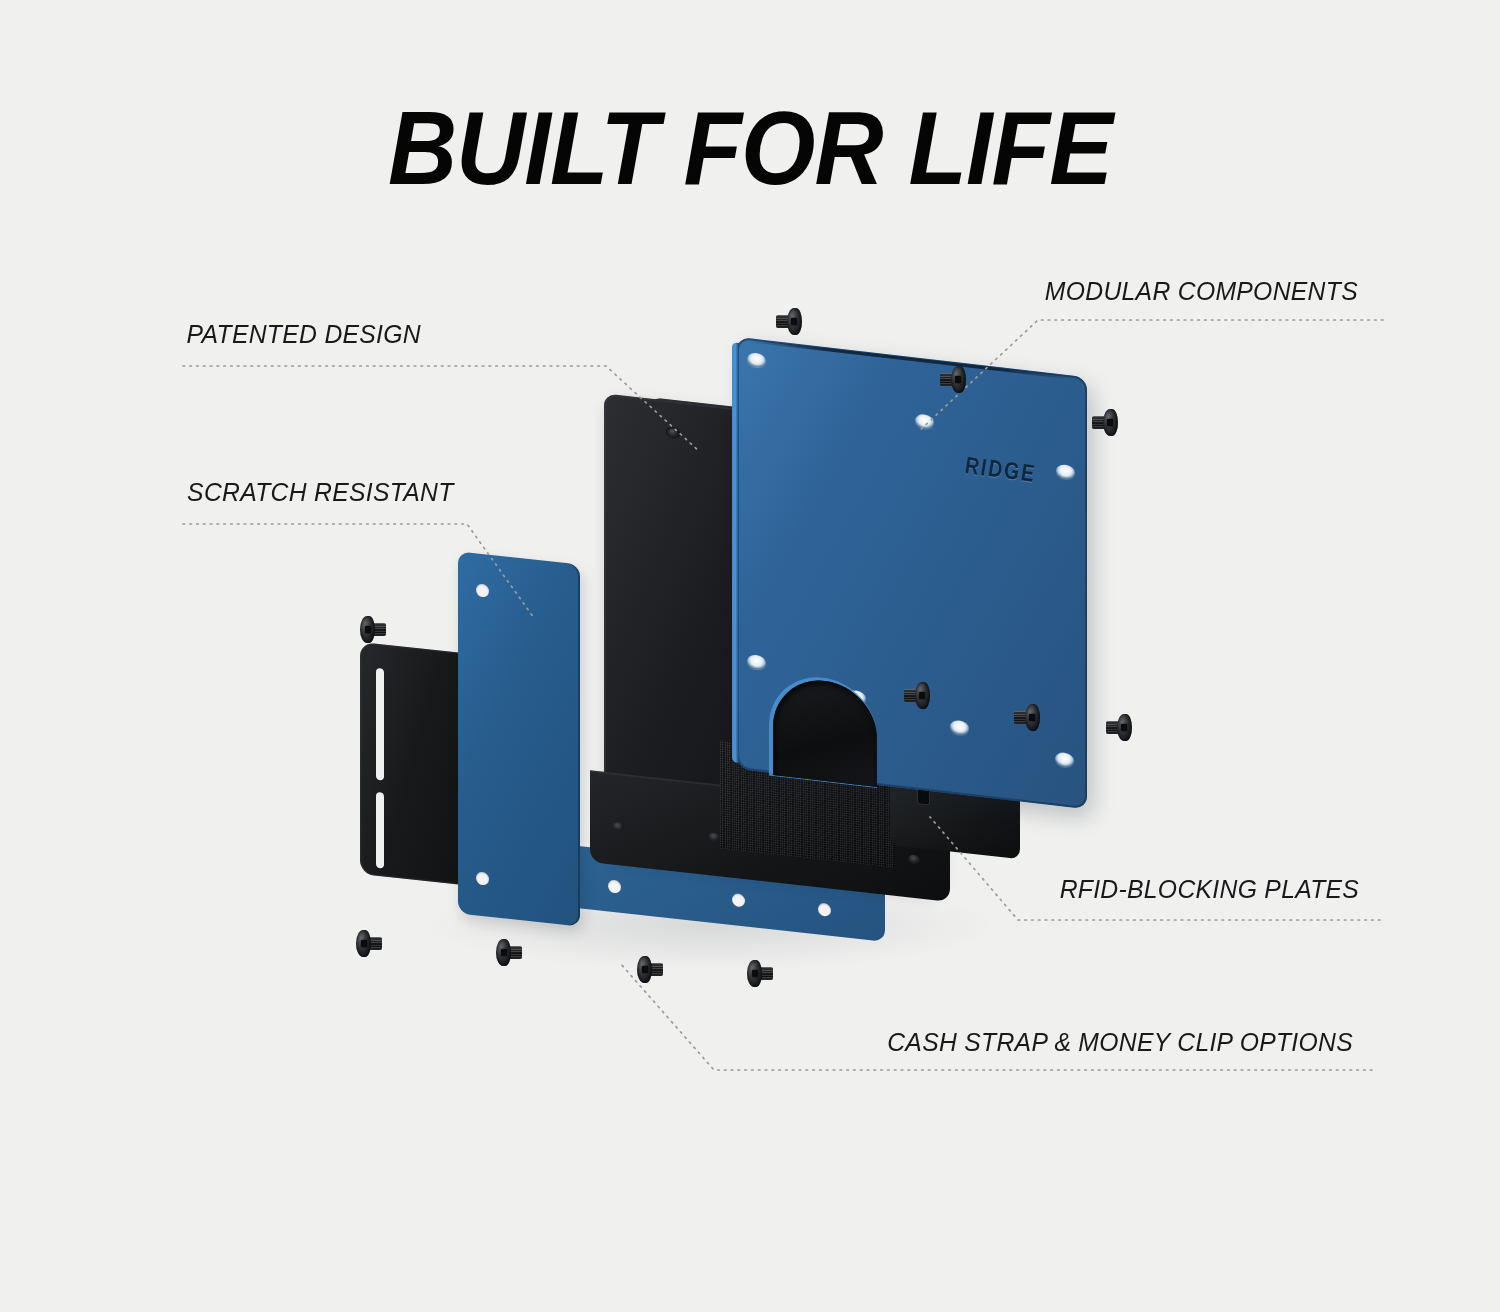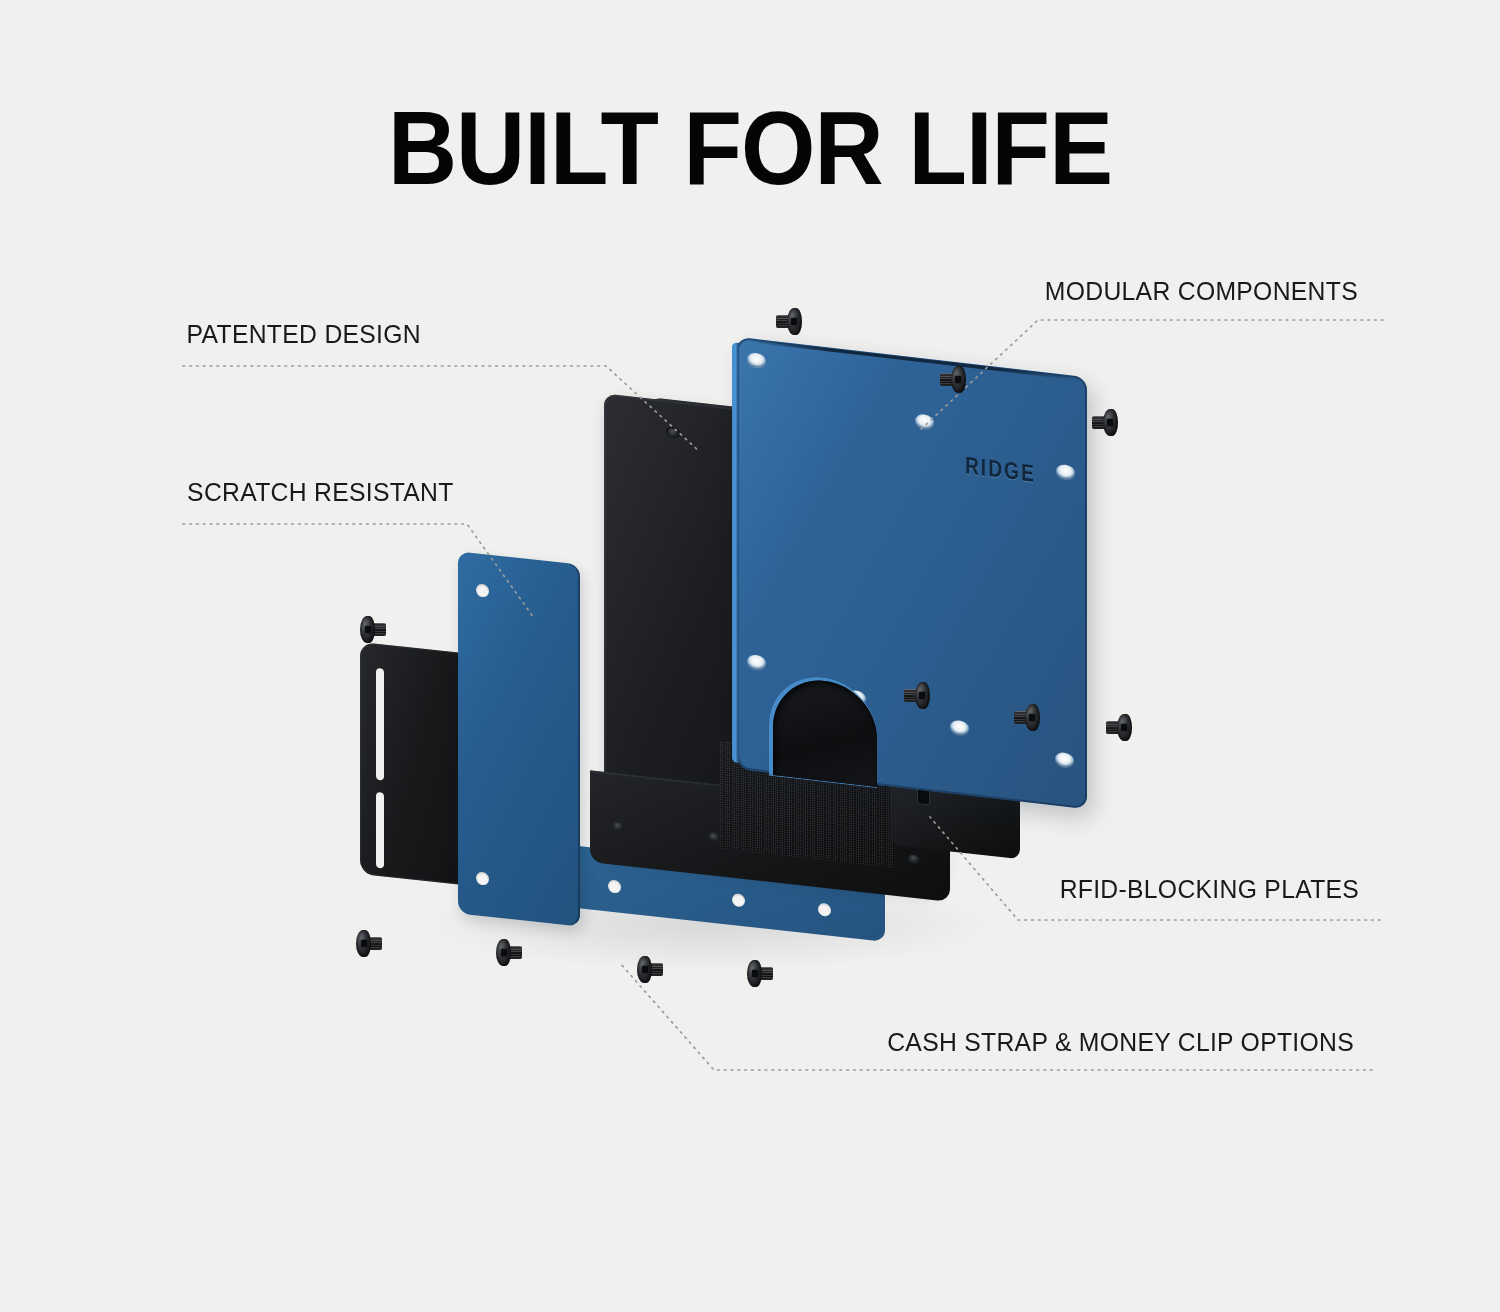--- a/index.html
+++ b/index.html
@@ -13,20 +13,21 @@
     background: #f0f0ef;
     font-family: "Liberation Sans", sans-serif;
     position: relative;
   }
   #stage {
     position: absolute;
     left: 0; top: 0;
     width: 1472px;
     height: 1312px;
     background: #f0f0ef;
+    font-style: italic;
   }
 
   
   #page-title {
     position: absolute;
     left: 0; top: 96px;
     width: 1500px;
     text-align: center;
     font-family: "Liberation Sans", sans-serif;
     font-weight: 700;

